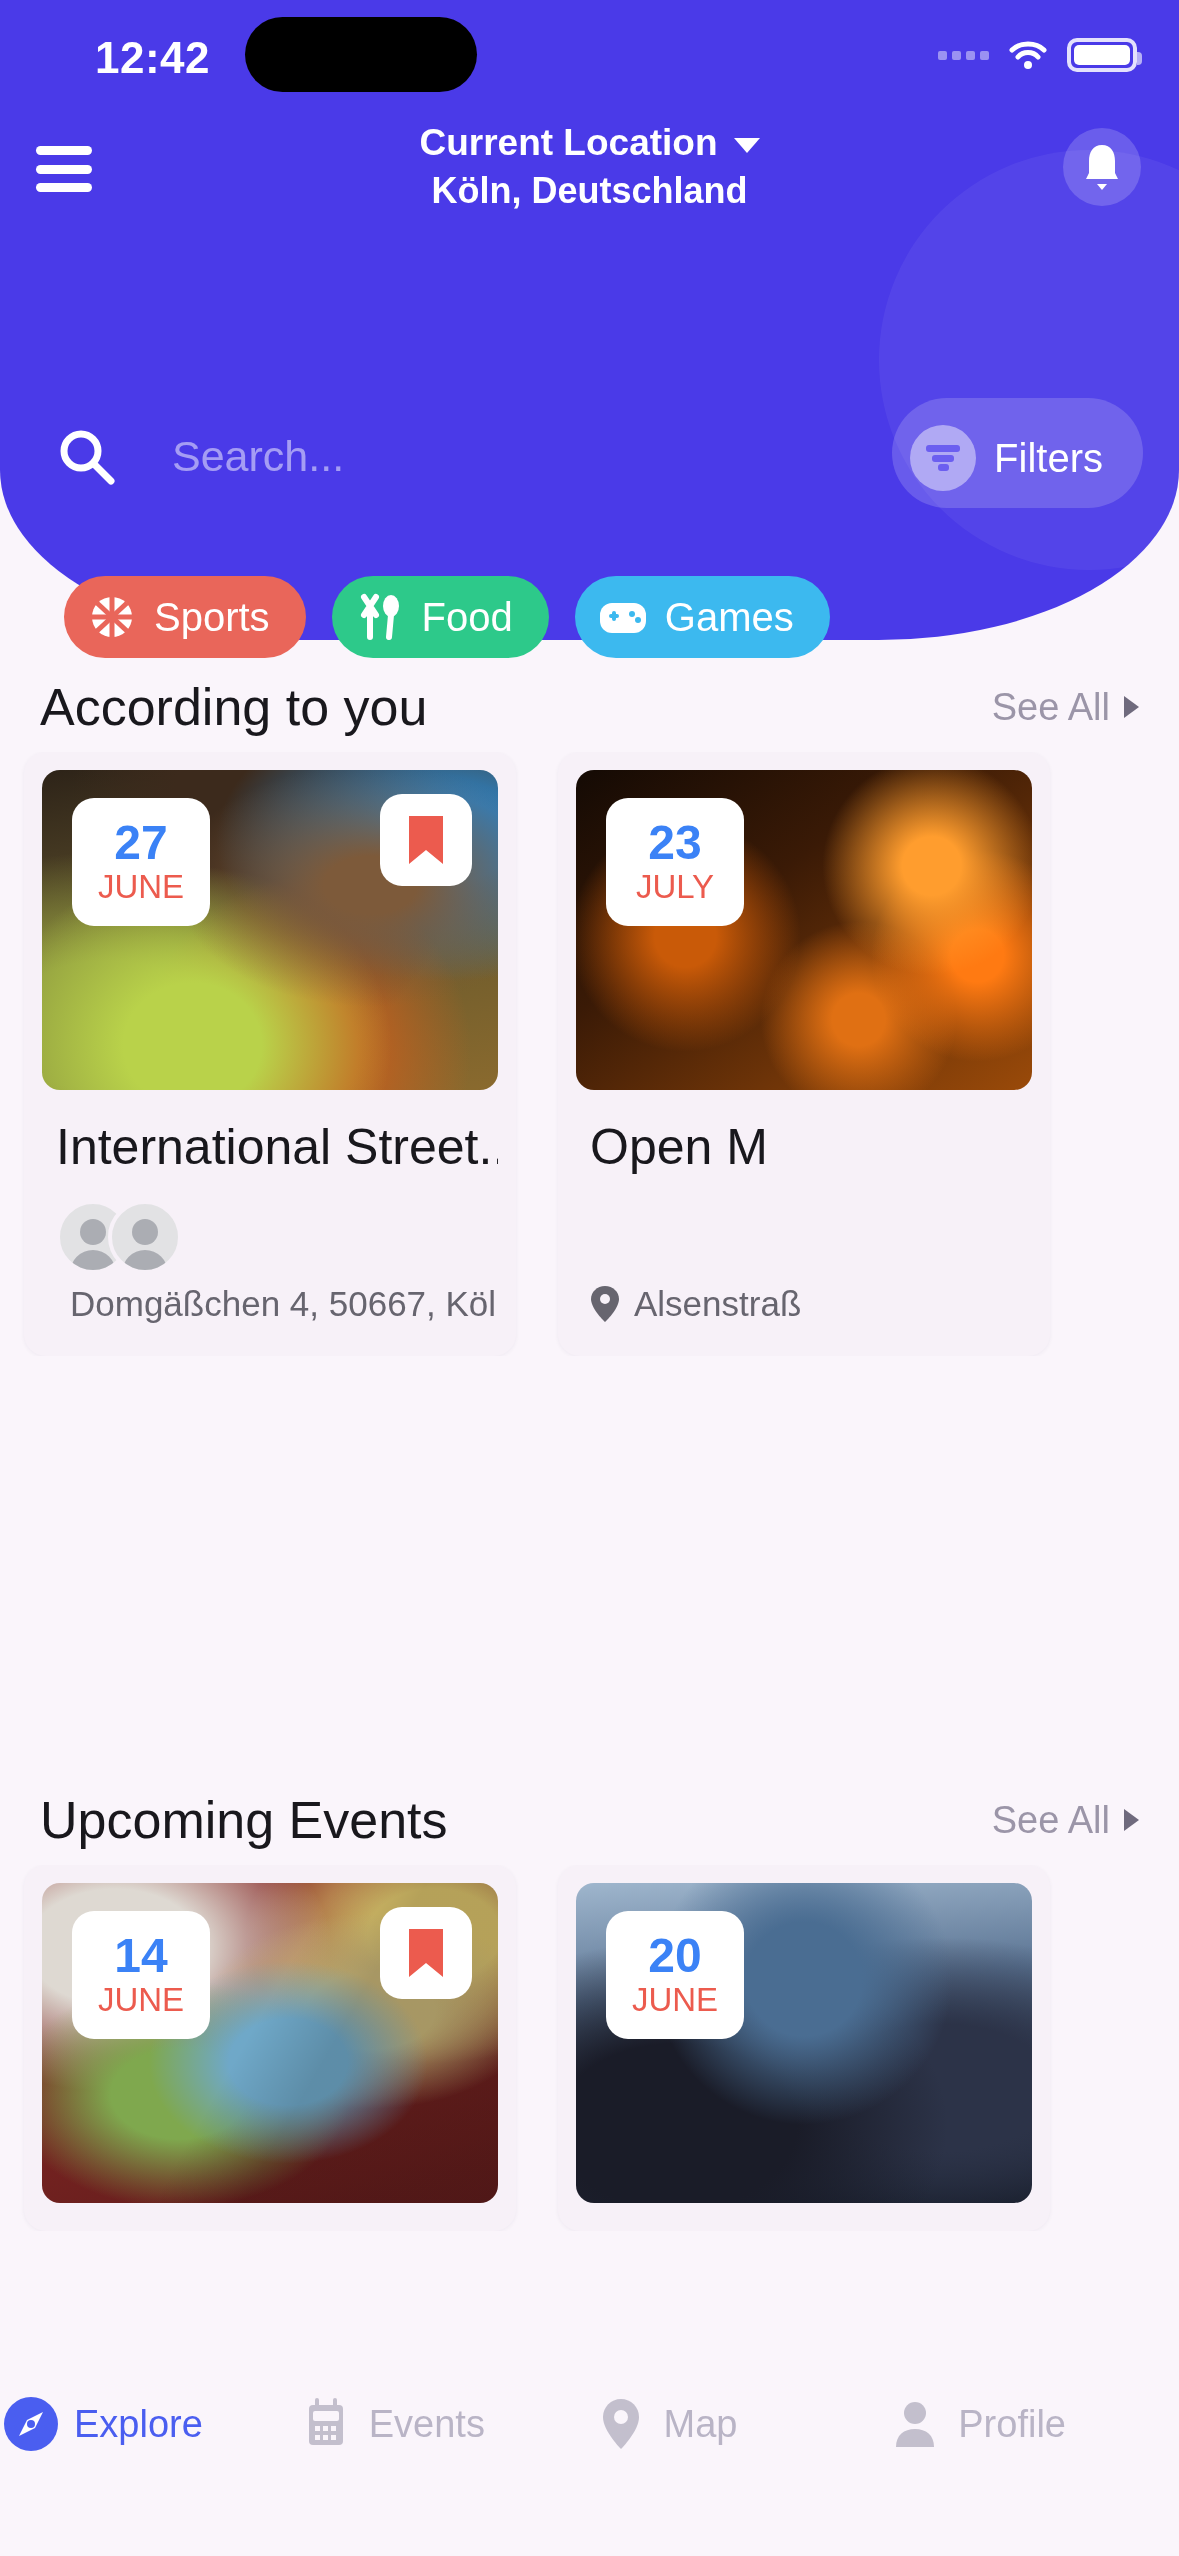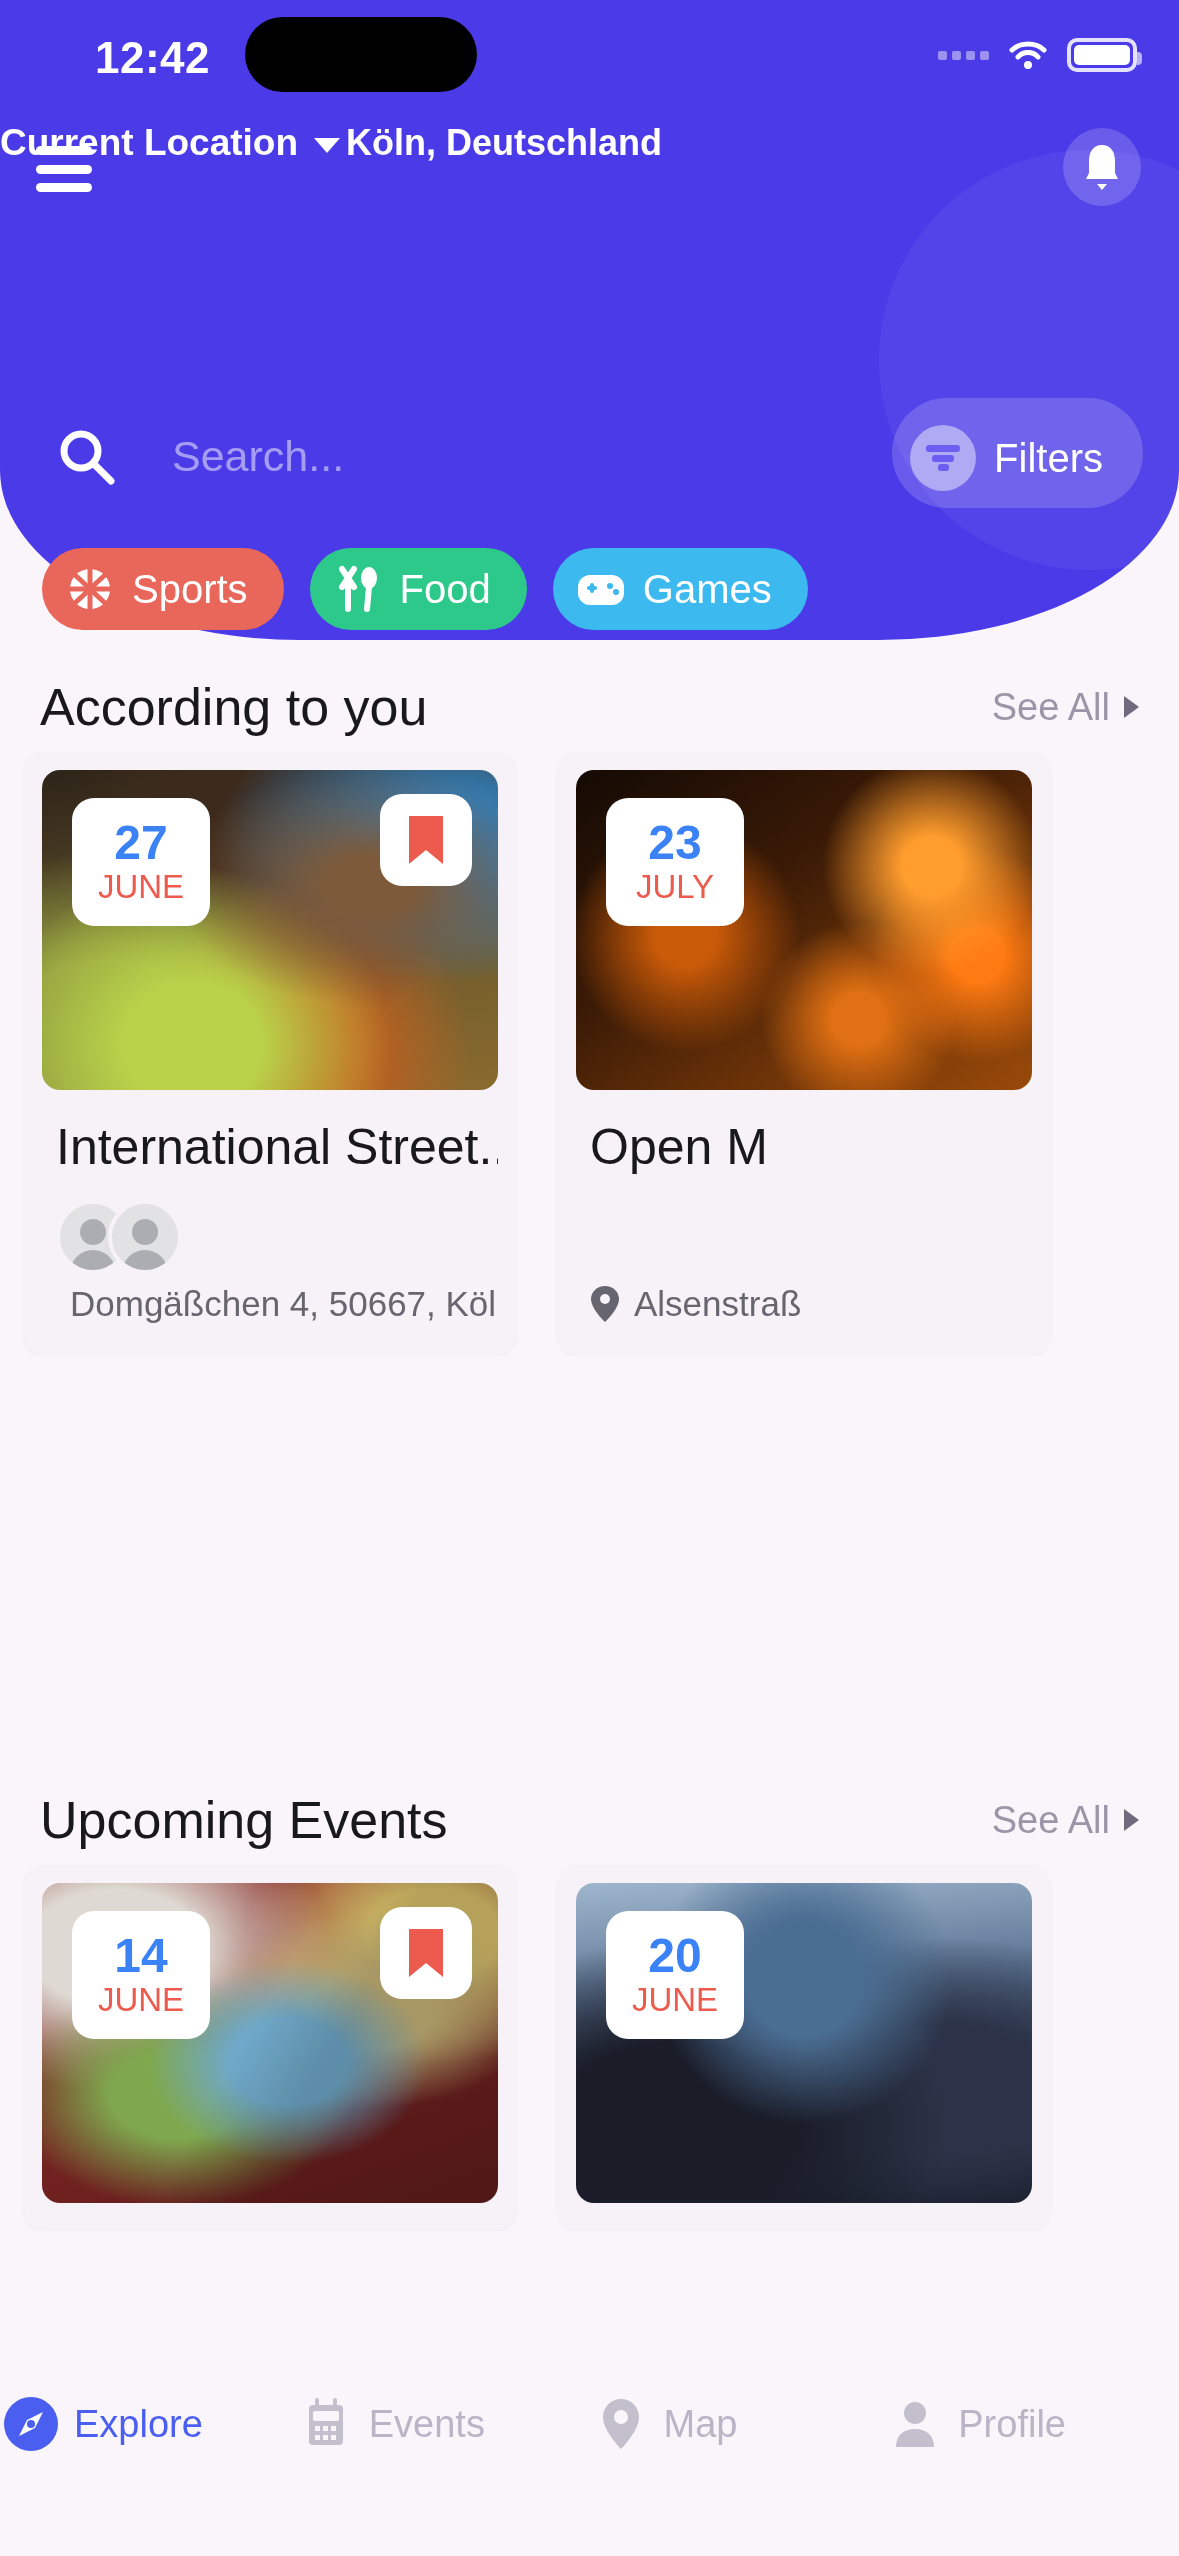--- a/index.html
+++ b/index.html
@@ -60,21 +60,21 @@
   .navrow{
     position:absolute; top:122px; left:0; width:1179px; height:108px; z-index:6;
   }
   .burger{
     position:absolute; left:36px; top:24px; width:56px; height:46px;
     display:flex; flex-direction:column; justify-content:space-between; cursor:pointer;
   }
   .burger span{ display:block; height:9px; background:#fff; border-radius:5px; }
   .loc-wrap{
     position:absolute; left:0; top:0; width:1179px;
-    display:flex; flex-direction:row; align-items:center; gap:6px;
+    display:flex; flex-direction:column; align-items:center; gap:6px;
   }
   .loc-top{ display:flex; align-items:center; gap:16px; cursor:pointer; }
   .loc-title{ color:#fff; font-size:37px; font-weight:700; }
   .caret{
     width:0; height:0; border-left:13px solid transparent; border-right:13px solid transparent;
     border-top:15px solid #fff; margin-top:4px;
   }
   .loc-sub{ color:#fff; font-size:36px; font-weight:700; }
   .bell-btn{
     position:absolute; right:38px; top:6px; width:78px; height:78px; border-radius:50%;
@@ -103,21 +103,21 @@
     width:66px; height:66px; border-radius:50%;
     background:rgba(255,255,255,0.45);
     display:flex; align-items:center; justify-content:center;
   }
   .filters-ico i{ display:block; background:#6b5ef0; border-radius:3px; margin:2.5px 0; }
   .filters-label{ color:#fff; font-size:40px; }
 
   
   .chips{
     position:absolute; top:548px; left:0; width:1179px; height:110px; z-index:7;
-    display:flex; align-items:flex-start; gap:26px; padding-left:42px;
+    display:flex; align-items:flex-end; gap:26px; padding-left:64px;
     overflow:hidden;
   }
   .chip{
     flex:0 0 auto; height:82px; padding:0 36px 0 22px;
     border-radius:41px; display:flex; align-items:center; gap:16px; cursor:pointer;
   }
   .chip .cl{ color:#fff; font-size:40px; white-space:nowrap; }
   .chip .ci{ width:52px; height:52px; display:flex; align-items:center; justify-content:center; }
 
   

